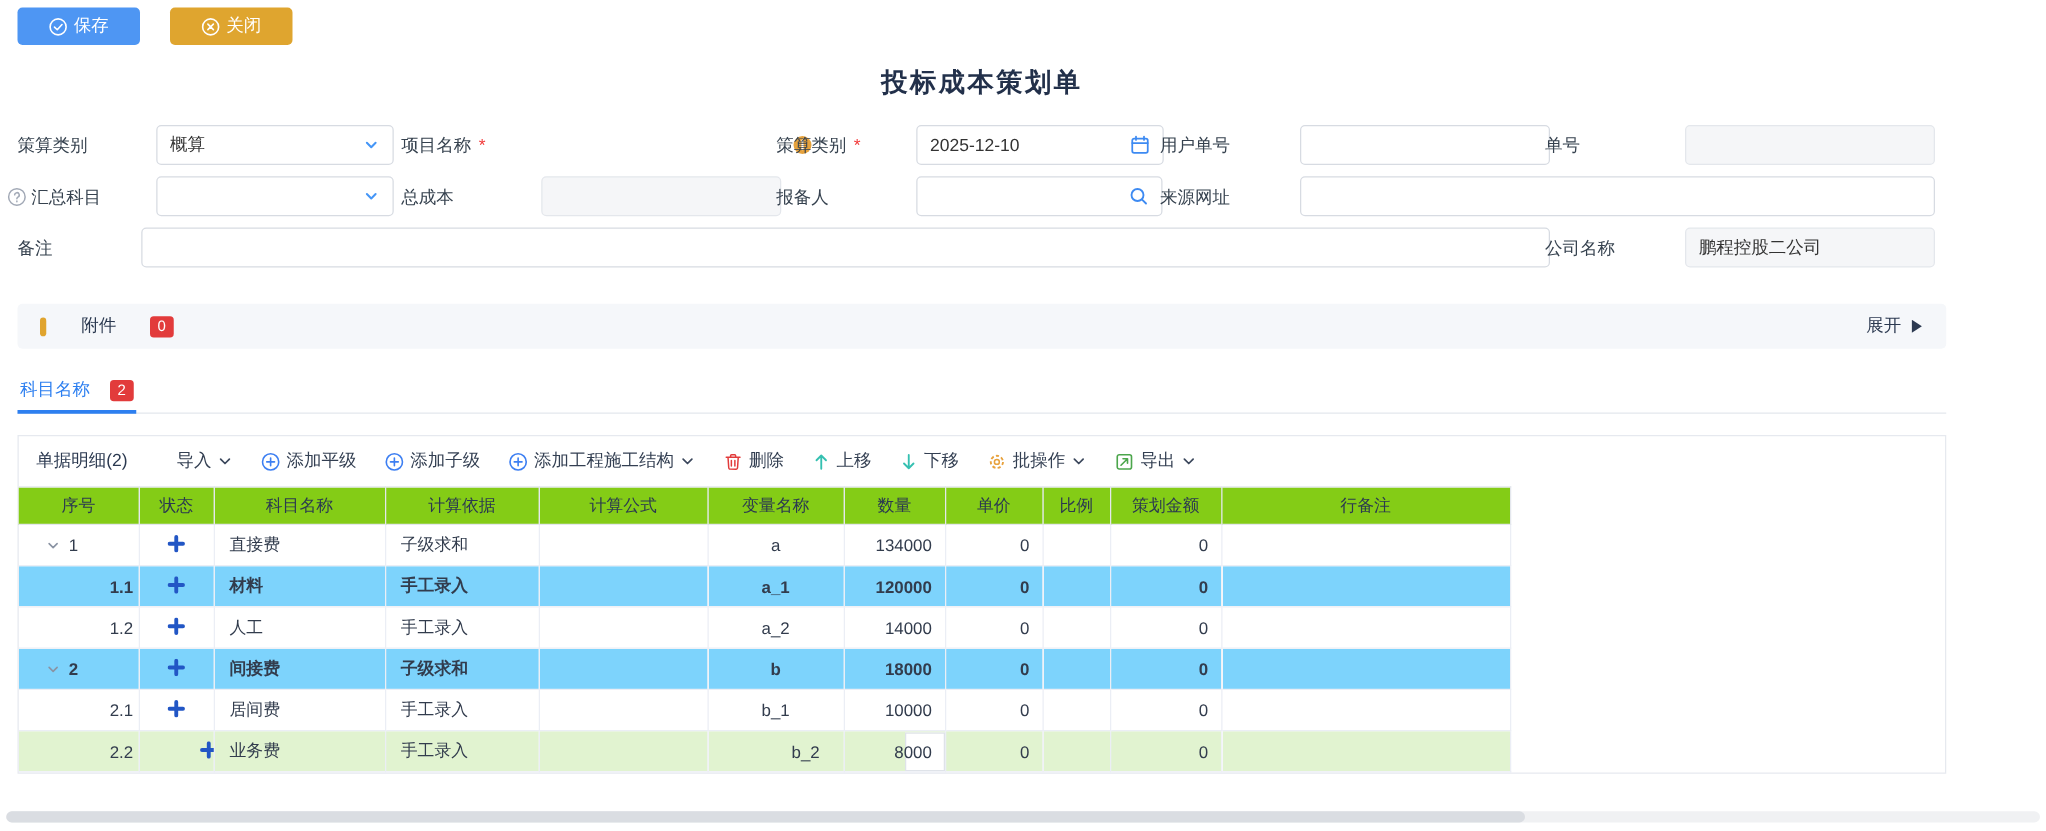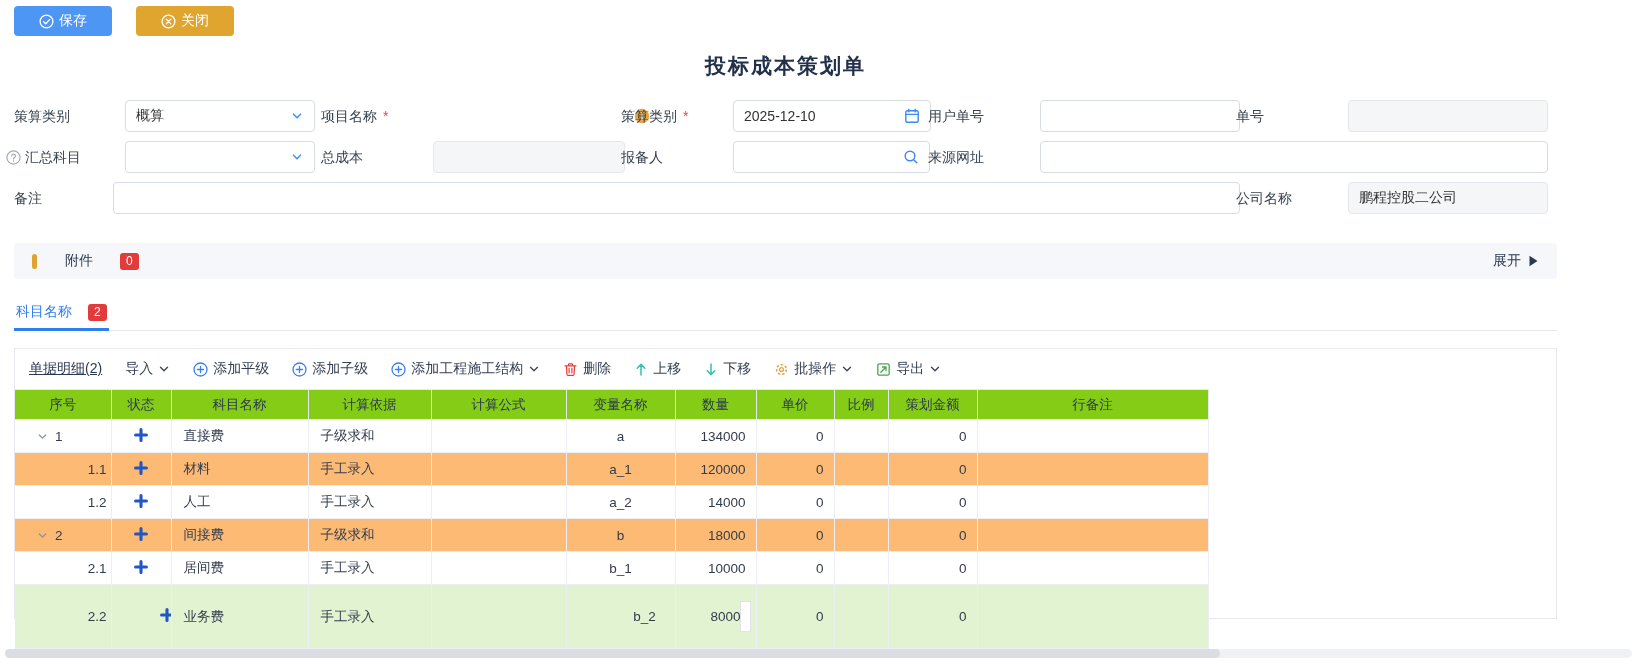--- a/index.html
+++ b/index.html
@@ -53,39 +53,39 @@
              border-bottom:1px solid #e4e7ed; }
   .tab { position:absolute; left:0; top:0; height:35px; display:flex; align-items:center;
          gap:8px; color:#2d7ff0; font-size:14px; border-bottom:3px solid #2d7ff0;
          padding:0 2px; cursor:pointer; }
 
   
   .detail-box { position:absolute; top:348px; left:14px; width:1543px; height:271px;
                 border:1px solid #e6e9ef; background:#fff; }
   .detail-toolbar { height:40px; display:flex; align-items:center; padding:0 14px;
                     gap:23px; font-size:14px; }
-  .dt-title { color:#2b3950; margin-right:0;text-decoration:underline; }
+  .dt-title { color:#2b3950; margin-right:16px; }
   .tb-btn { display:inline-flex; align-items:center; gap:5px; color:#333f52; cursor:pointer; }
 
   table.grid { border-collapse:collapse; table-layout:fixed; width:1193px; font-size:13.5px; }
   .grid th { height:30px; background:#84cc16; color:#2b3950; font-weight:normal;
              border:1px solid #e4e7ed; border-left:none; padding:0 4px; }
   .grid td { height:33px; border-bottom:1px solid #ebeef5; border-right:1px solid #ebeef5;
              color:#323c4d; padding:0; white-space:nowrap; overflow:hidden; }
-  .grid tr.striped td { background:#fdba74; }
+  .grid tr.striped td { background:#7dd3fc;font-weight:bold; }
   .grid tr.selected td { background:#e1f3d0;padding-left:48px; }
   .c-no { text-align:left; }
   .no-parent { display:flex; align-items:center; gap:7px; padding-left:22px; }
   .no-child { display:block; text-align:right; padding-right:4px; }
   .c-status { text-align:center; }
   .c-status span { display:inline-flex; cursor:pointer; }
   .c-left { text-align:left; padding:0 12px !important; }
   .c-center { text-align:center; }
   .c-right { text-align:right; padding-right:10px !important; }
-  .qty-editor { height:31px; margin:16px; background:#fff; border:1px solid #dfe3e9;
+  .qty-editor { height:31px; margin:0; background:#fff; border:1px solid #dfe3e9;
                 display:flex; align-items:center; justify-content:flex-end;
                 padding-right:9px; }
 
   
   .h-scrollbar { position:absolute; left:5px; top:649px; width:1627px; height:9px;
                  background:#f0f1f3; border-radius:5px; }
   .h-scrollbar .thumb { position:absolute; left:0; top:0; height:9px; width:1215px;
                         background:#dadde2; border-radius:5px; cursor:pointer; }
 </style>
 </head>

